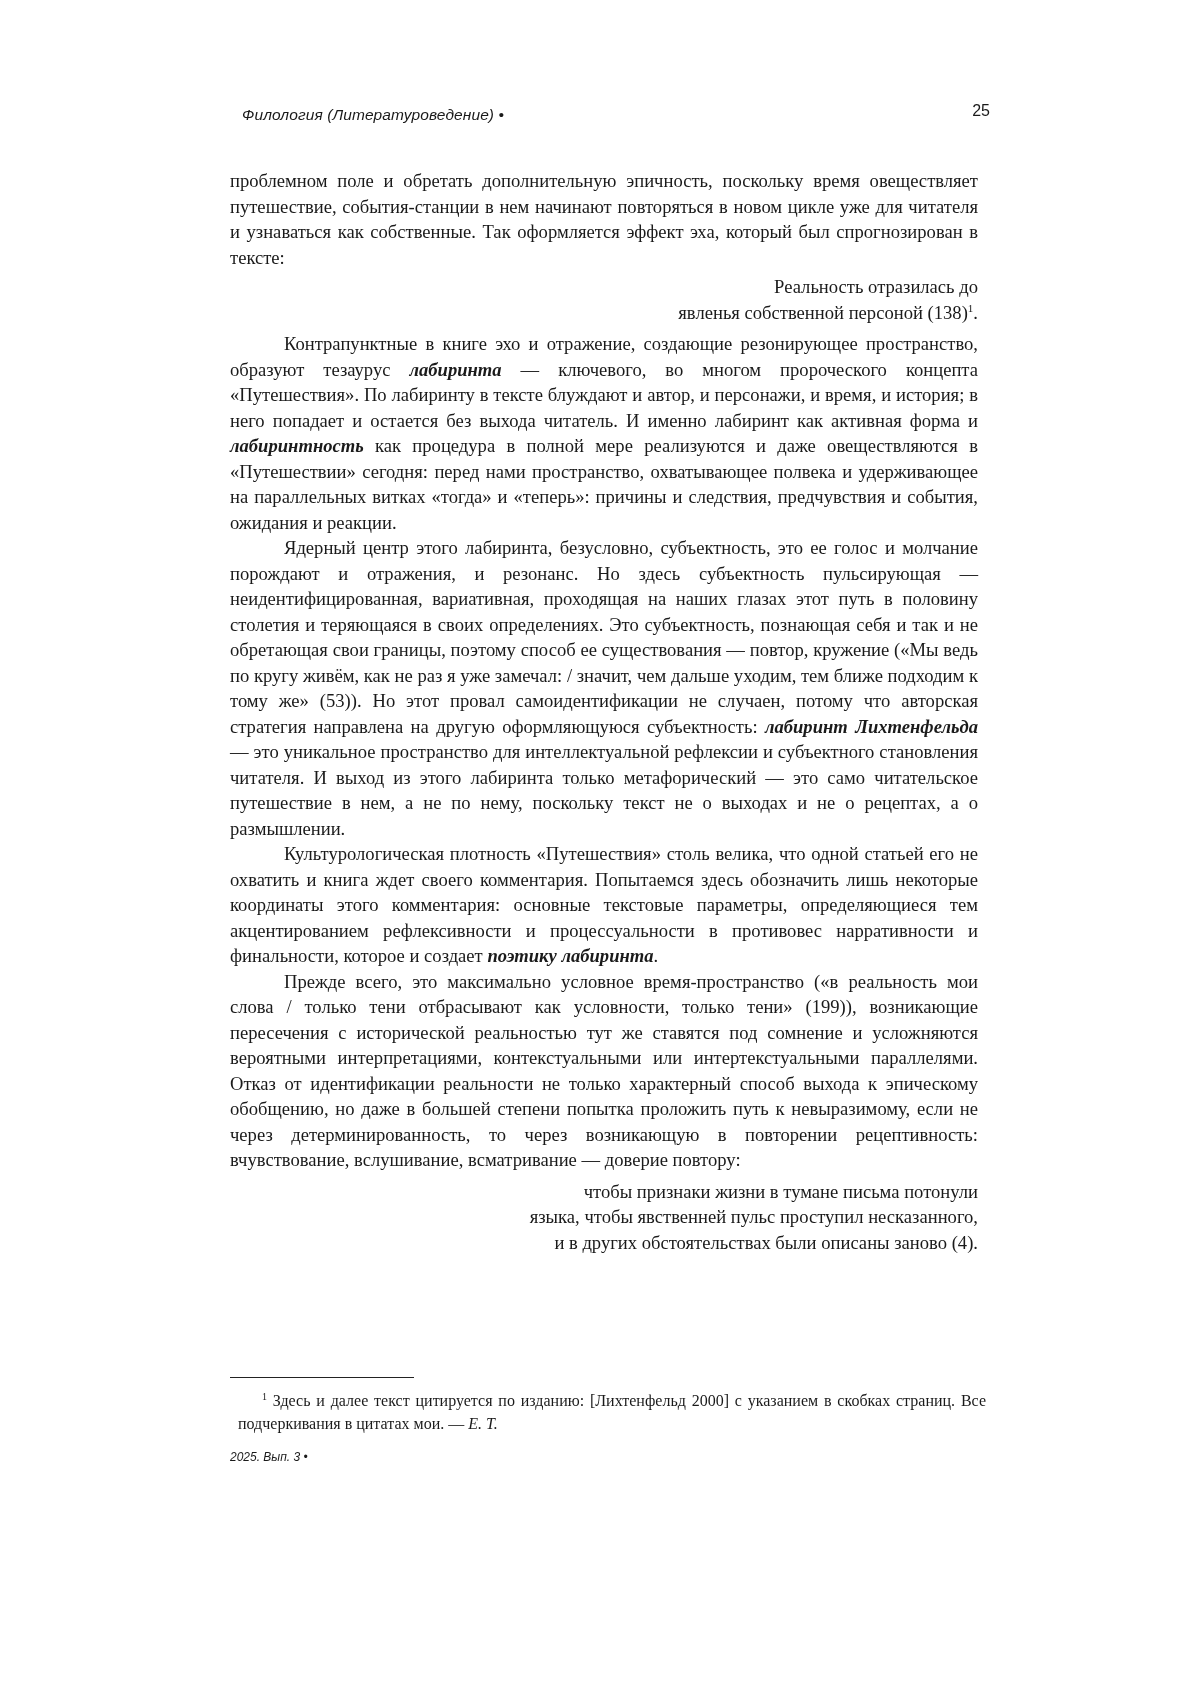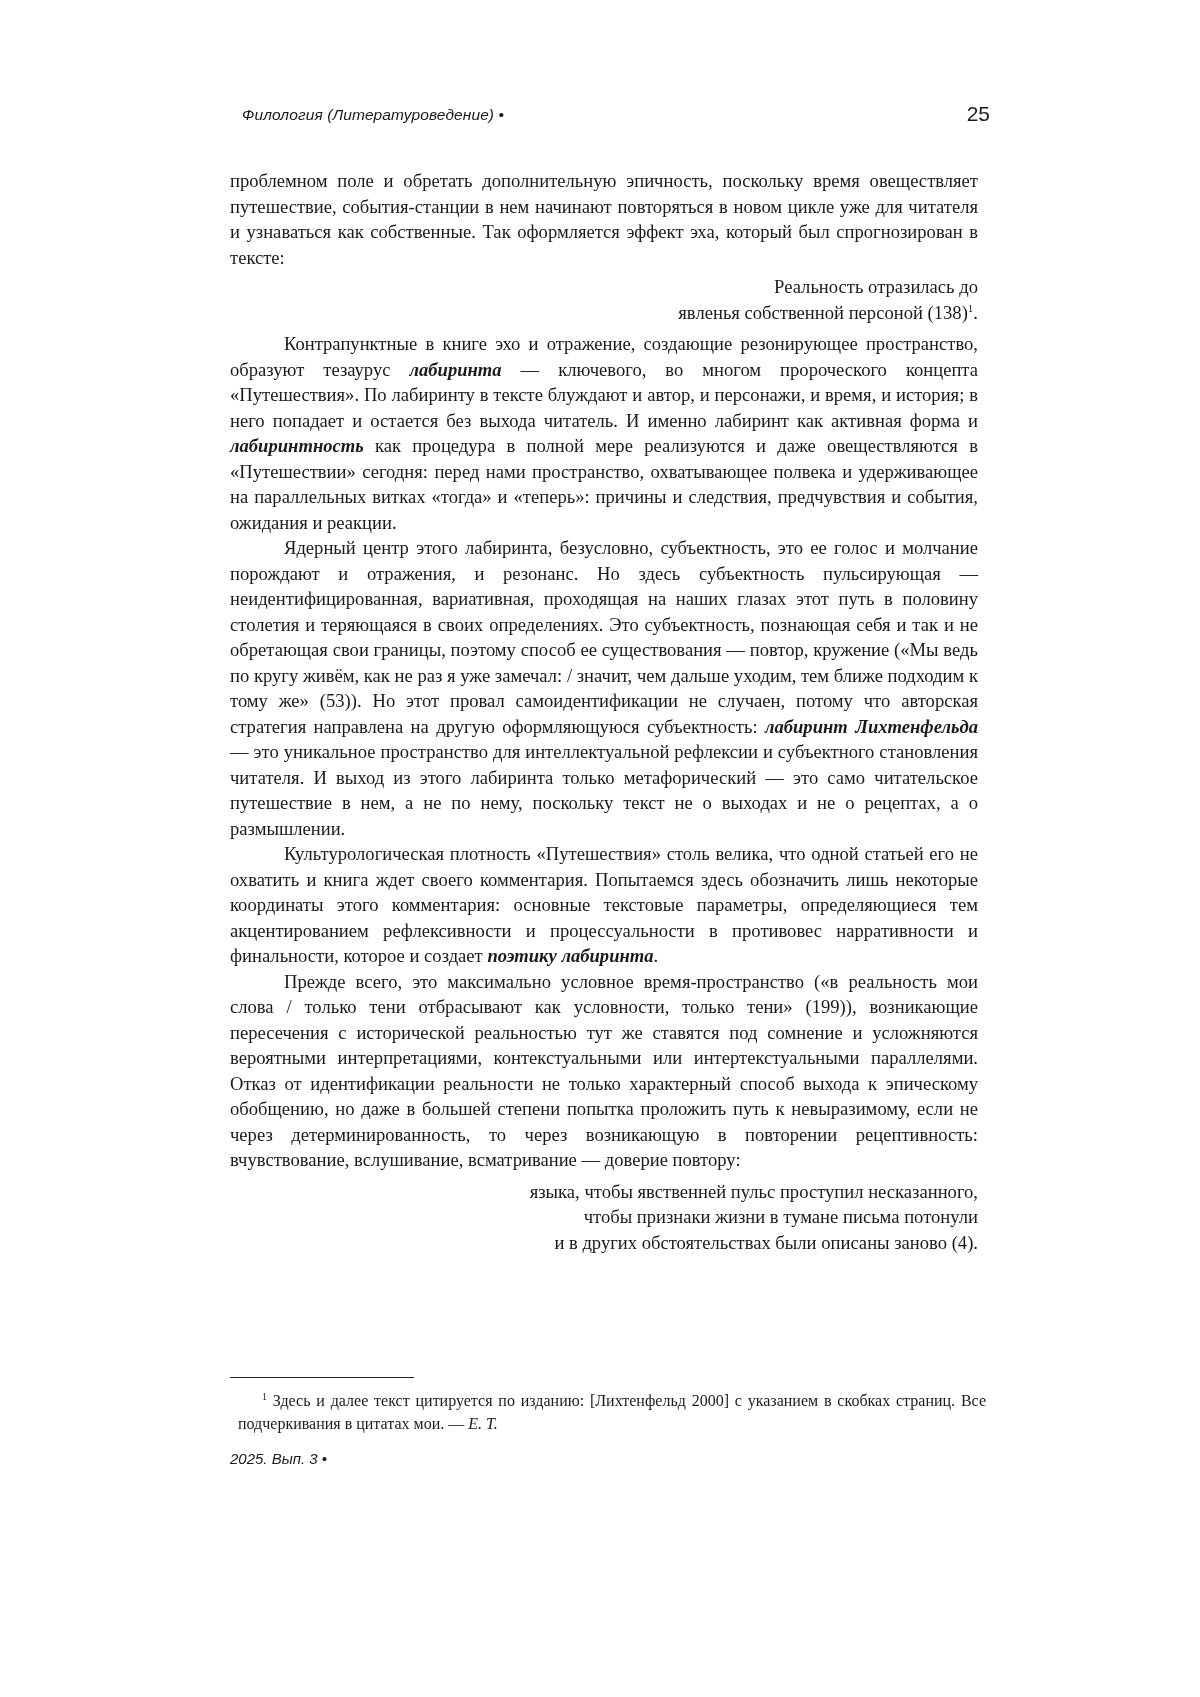--- a/index.html
+++ b/index.html
@@ -3,21 +3,21 @@
 <meta charset="utf-8">
 <style>
   html, body { margin: 0; padding: 0; background: #ffffff; }
   body { width: 1200px; height: 1697px; position: relative; overflow: hidden; color: #1a1a1a; }
   .page { position: absolute; left: 230px; top: 0; width: 748px; }
   .running-head {
     position: absolute; top: 102px; left: 12px; width: 748px; height: 30px;
     font-family: "Liberation Sans", sans-serif;
   }
   .running-head .title { position: absolute; left: 0; top: 4px; font-style: italic; font-size: 15.5px; letter-spacing: 0.1px; }
-  .running-head .pagenum { position: absolute; right: 0; top: 0; font-size: 21px; }
+  .running-head .pagenum { position: absolute; right: 0; top: 0; font-size: 16px; }
   .body-text {
     position: absolute; top: 168px; left: 0; width: 748px;
     font-family: "Liberation Serif", serif; font-size: 18.6px; line-height: 25.5px;
     text-align: justify; hyphens: manual;
   }
   .body-text p { margin: 0; text-indent: 0; }
   .body-text p.indent { text-indent: 54px; }
   .body-text em { font-style: italic; font-weight: bold; }
   .verse { margin: 4px 0 6px 0; }
   .verse .vline { display: block; text-align: right; white-space: nowrap; }
@@ -30,21 +30,21 @@
   }
   .footnote {
     position: absolute; top: 1389px; left: 8px; width: 748px;
     font-family: "Liberation Serif", serif; font-size: 16px; line-height: 23px;
     text-align: justify;
   }
   .footnote p { margin: 0; text-indent: 24px; }
   .footnote sup { font-size: 10px; vertical-align: 6px; }
   .running-foot {
     position: absolute; top: 1450px; left: 0;
-    font-family: "Liberation Sans", sans-serif; font-style: italic; font-size: 15px;
+    font-family: "Liberation Sans", sans-serif; font-style: italic; font-size: 12px;
   }
 </style>
 </head>
 <body>
 
 <div class="page">
 
   <div class="running-head">
     <span class="title">Филология (Литературоведение) •</span>
     <span class="pagenum">25</span>
@@ -60,22 +60,22 @@
 
     <p class="indent"><span>Контрапунктные в книге эхо и отражение, создающие резонирующее пространство, образуют тезаурус </span><em>лабиринта</em><span> — ключевого, во многом пророческого концепта «Путешествия». По лабиринту в тексте блуждают и автор, и персонажи, и время, и история; в него попадает и остается без выхода читатель. И именно лабиринт как активная форма и </span><em>лабиринтность</em><span> как процедура в полной мере реализуются и даже овеществляются в «Путешествии» сегодня: перед нами пространство, охватывающее полвека и удерживающее на параллельных витках «тогда» и «теперь»: причины и следствия, предчувствия и события, ожидания и реакции.</span></p>
 
     <p class="indent"><span>Ядерный центр этого лабиринта, безусловно, субъектность, это ее голос и молчание порождают и отражения, и резонанс. Но здесь субъектность пульсирующая — неидентифицированная, вариативная, проходящая на наших глазах этот путь в половину столетия и теряющаяся в своих определениях. Это субъектность, познающая себя и так и не обретающая свои границы, поэтому способ ее существования — повтор, кружение («Мы ведь по кругу живём, как не раз я уже замечал: / значит, чем дальше уходим, тем ближе подходим к тому же» (53)). Но этот провал самоидентификации не случаен, потому что авторская стратегия направлена на другую оформляющуюся субъектность: </span><em>лабиринт Лихтенфельда</em><span> — это уникальное пространство для интеллектуальной рефлексии и субъектного становления читателя. И выход из этого лабиринта только метафорический — это само читательское путешествие в нем, а не по нему, поскольку текст не о выходах и не о рецептах, а о размышлении.</span></p>
 
     <p class="indent"><span>Культурологическая плотность «Путешествия» столь велика, что одной статьей его не охватить и книга ждет своего комментария. Попытаемся здесь обозначить лишь некоторые координаты этого комментария: основные текстовые параметры, определяющиеся тем акцентированием рефлексивности и процессуальности в противовес нарративности и финальности, которое и создает </span><em>поэтику лабиринта</em><span>.</span></p>
 
     <p class="indent">Прежде всего, это максимально условное время-пространство («в реальность мои слова / только тени отбрасывают как условности, только тени» (199)), возникающие пересечения с исторической реальностью тут же ставятся под сомнение и усложняются вероятными интерпретациями, контекстуальными или интертекстуальными параллелями. Отказ от идентификации реальности не только характерный способ выхода к эпическому обобщению, но даже в большей степени попытка проложить путь к невыразимому, если не через детерминированность, то через возникающую в повторении рецептивность: вчувствование, вслушивание, всматривание — доверие повтору:</p>
 
     <div class="verse verse2">
+      <span class="vline">чтобы признаки жизни в тумане письма потонули</span>
       <span class="vline">языка, чтобы явственней пульс проступил несказанного,</span>
-      <span class="vline">чтобы признаки жизни в тумане письма потонули</span>
       <span class="vline">и в других обстоятельствах были описаны заново (4).</span>
     </div>
   </div>
 
   <div class="footnote-rule"></div>
 
   <div class="footnote">
     <p><sup>1</sup><span> Здесь и далее текст цитируется по изданию: [Лихтенфельд 2000] с указанием в скобках страниц. Все подчеркивания в цитатах мои. — </span><em>Е. Т.</em></p>
   </div>
 

